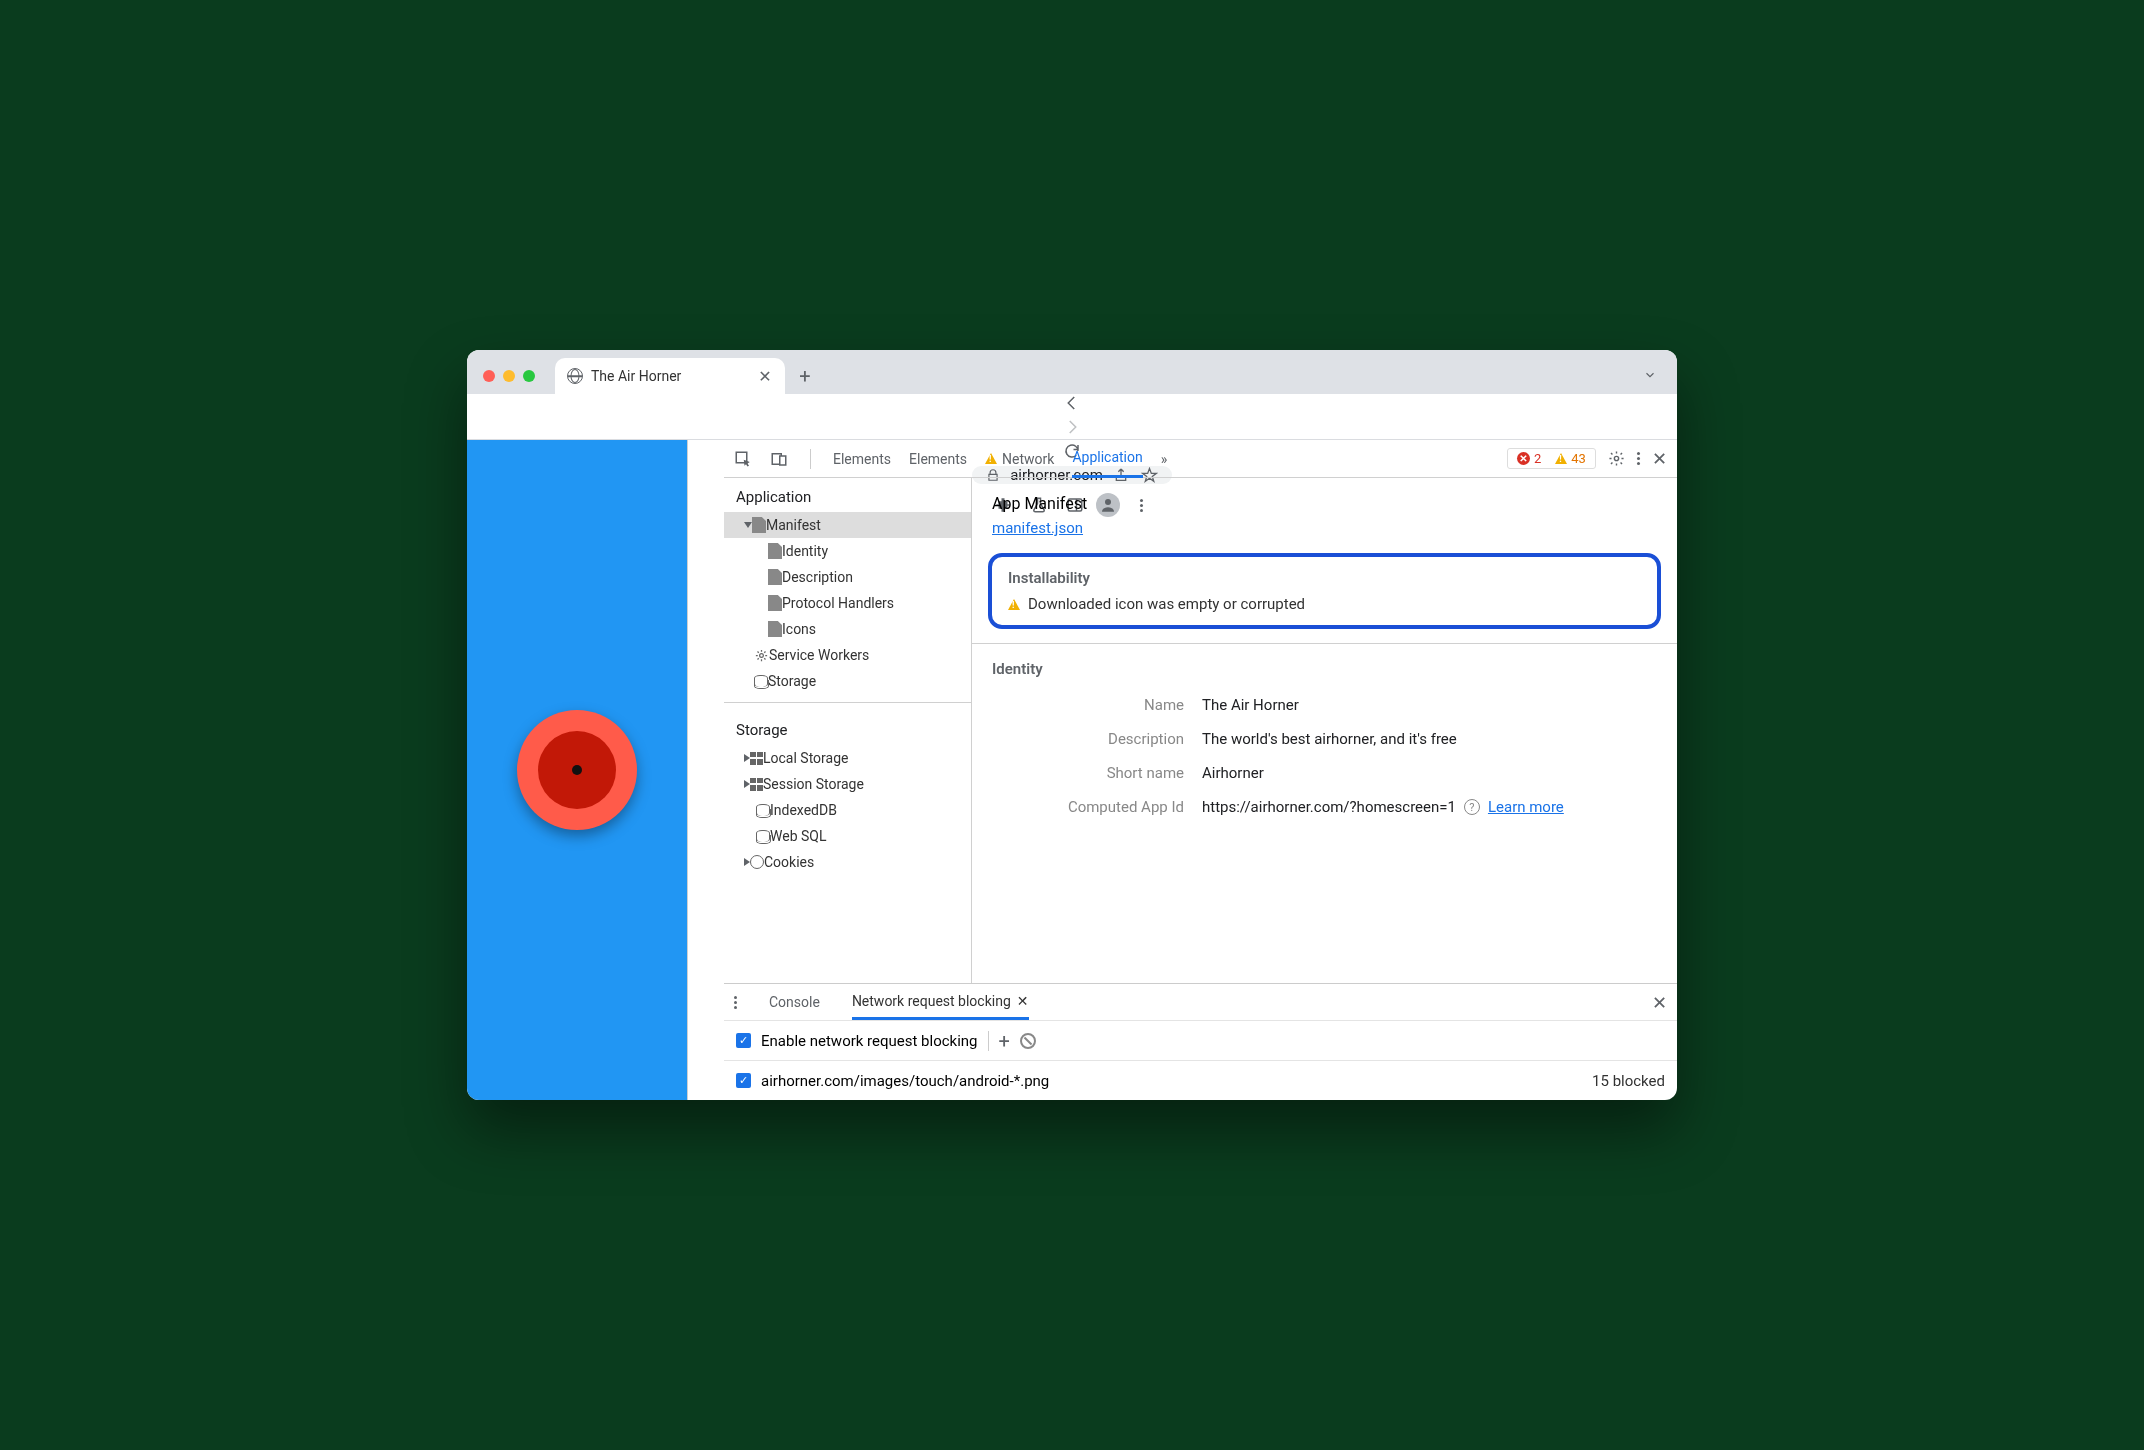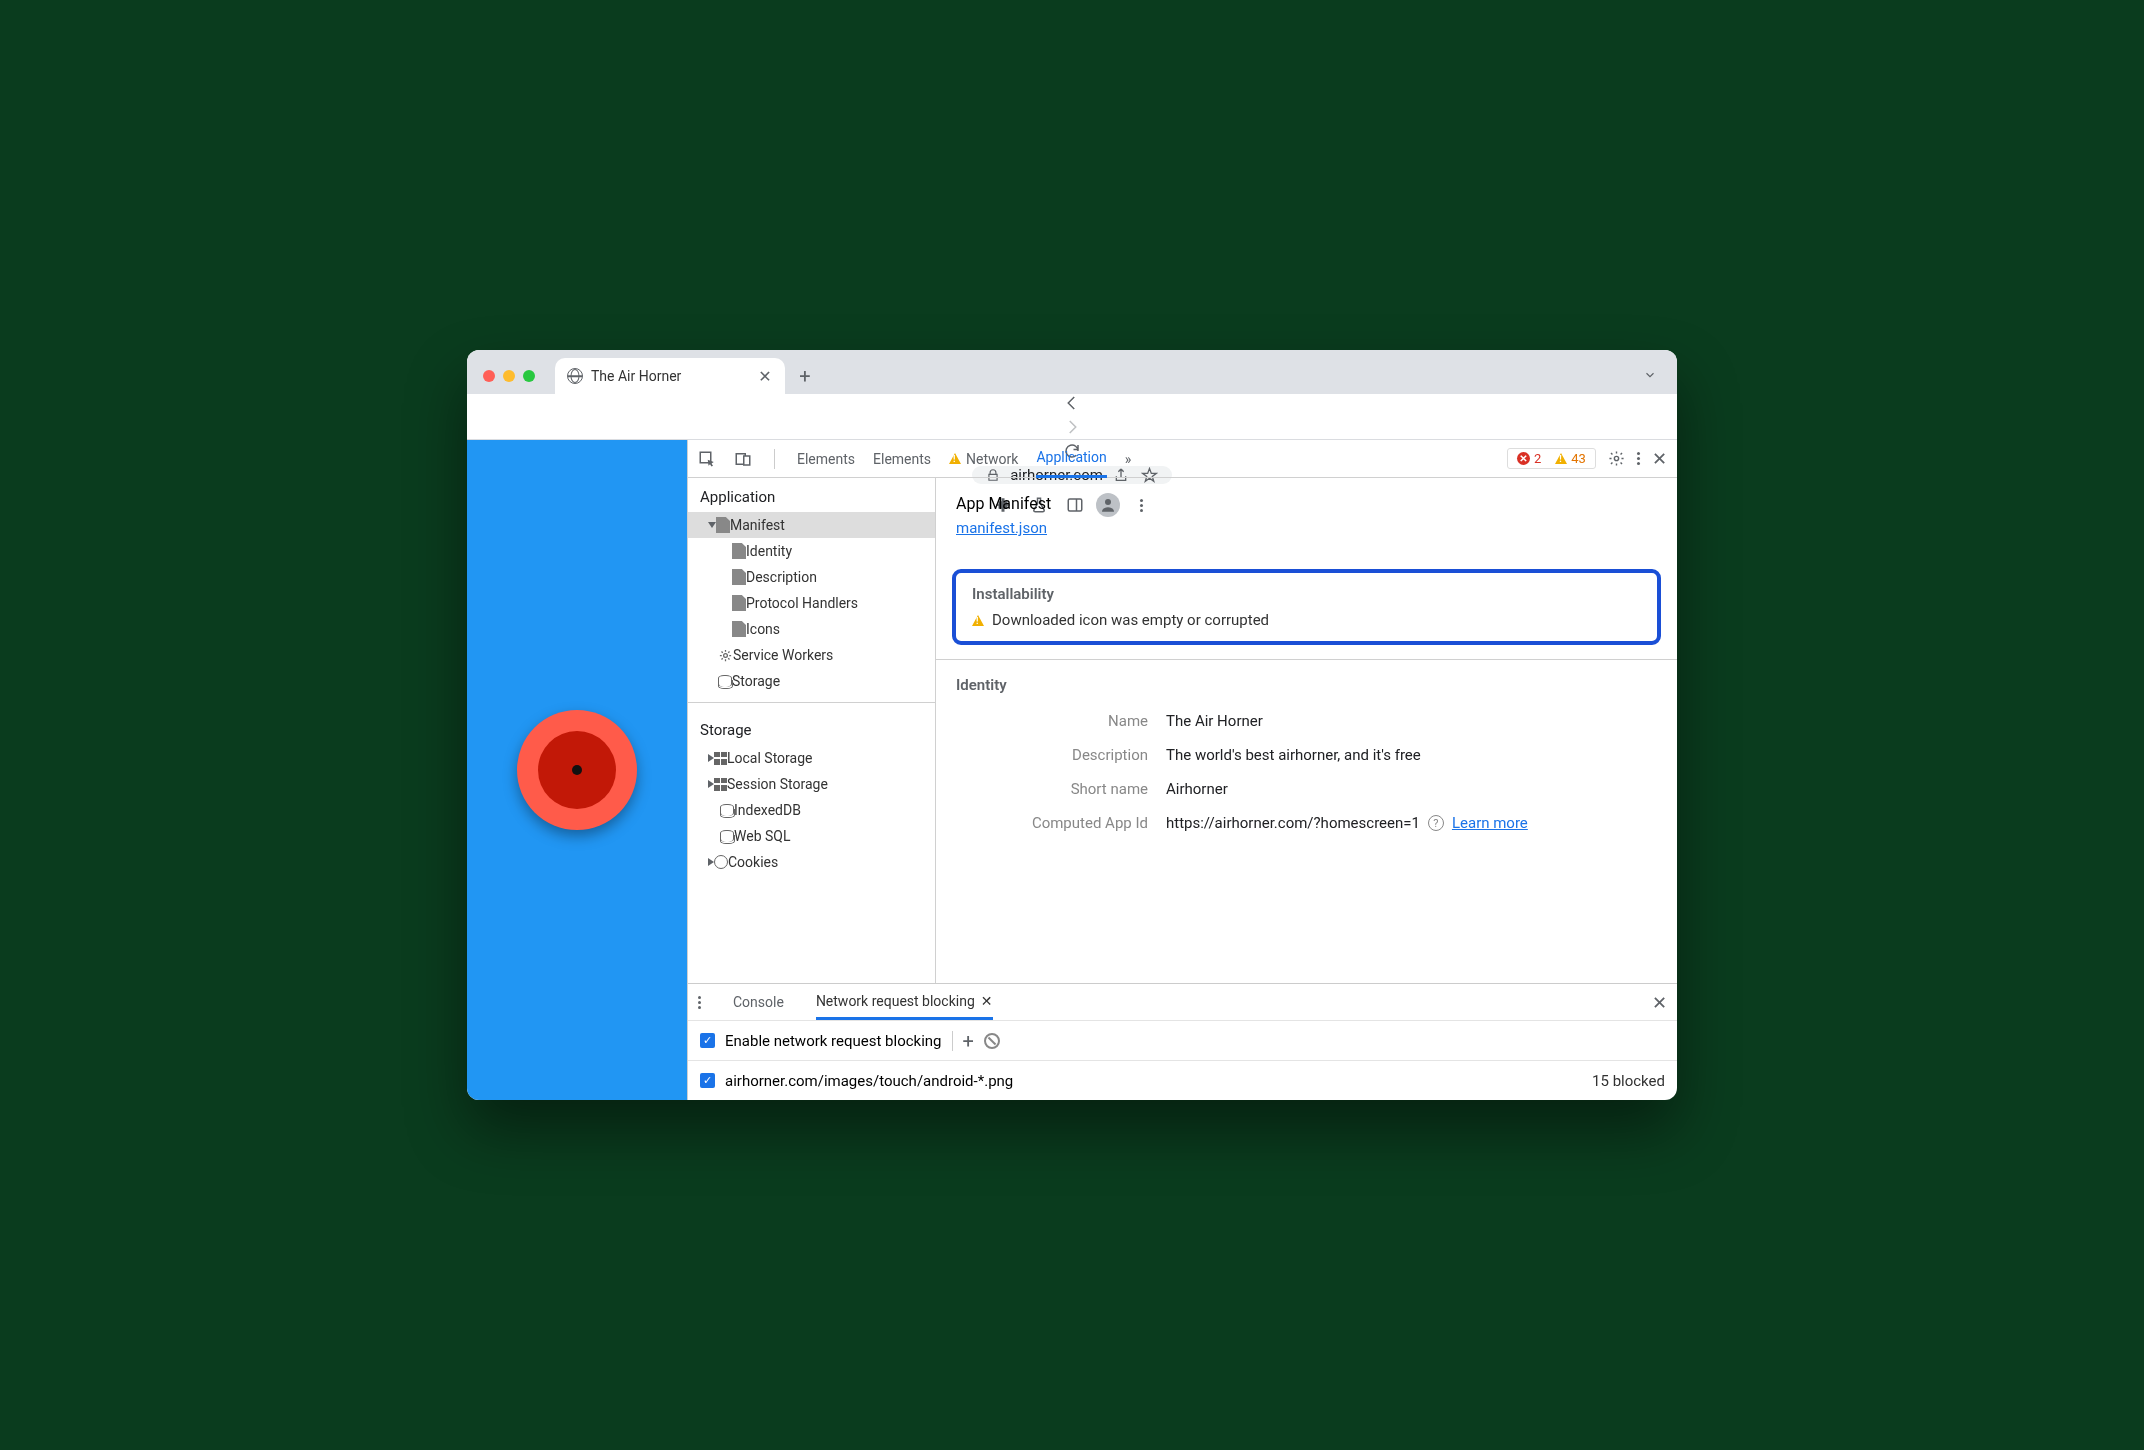--- a/index.html
+++ b/index.html
@@ -26,21 +26,21 @@
   .omni-actions{margin-left:auto;display:flex;gap:12px;color:#5f6368;}
   .right-icons{display:flex;gap:6px;align-items:center;}
   .avatar{width:24px;height:24px;border-radius:50%;background:#bdc1c6;display:flex;align-items:center;justify-content:center;}
   
   .content{display:flex;height:660px;}
   .page{width:220px;background:#2196f3;display:flex;align-items:center;justify-content:center;}
   .horn{width:120px;height:120px;border-radius:50%;background:#ff5b4a;display:flex;align-items:center;justify-content:center;box-shadow:0 6px 14px rgba(0,0,0,.35);}
   .horn-in{width:78px;height:78px;border-radius:50%;background:#c21807;display:flex;align-items:center;justify-content:center;}
   .horn-dot{width:10px;height:10px;border-radius:50%;background:#111;}
   
-  .devtools{flex:1;display:flex;flex-direction:column;border-left:1px solid #cfcfcf;}
+  .devtools{flex:1;display:flex;flex-direction:column;border-left:1px solid #cfcfcf;padding-left:36px;}
   .dt-tabs{height:38px;border-bottom:1px solid #d0d0d0;display:flex;align-items:center;padding:0 10px;gap:18px;font-size:14px;color:#5f6368;}
   .dt-tabs .sep{width:1px;height:20px;background:#ccc;margin:0 4px;}
   .dt-tab{display:flex;align-items:center;gap:5px;}
   .dt-tab.active{color:#1a73e8;border-bottom:3px solid #1a73e8;height:38px;}
   .warn-tri{width:0;height:0;border-left:6px solid transparent;border-right:6px solid transparent;border-bottom:11px solid #f1b001;position:relative;}
   .warn-tri::after{content:"!";position:absolute;left:-2px;top:1px;font-size:9px;font-weight:bold;color:#fff;}
   .dt-right{margin-left:auto;display:flex;align-items:center;gap:12px;}
   .badge{display:flex;align-items:center;gap:4px;font-size:13px;padding:1px 4px;border-radius:3px;}
   .badge-err{color:#d93025;} .badge-warn{color:#e37400;}
   .err-circ{width:13px;height:13px;border-radius:50%;background:#d93025;color:#fff;font-size:10px;display:flex;align-items:center;justify-content:center;font-weight:bold;}
@@ -58,21 +58,21 @@
   .db-ico{width:14px;height:12px;border:1.5px solid #666;border-radius:6px/3px;border-bottom:none;position:relative;}
   .db-ico::after{content:"";position:absolute;left:-1.5px;right:-1.5px;top:4px;height:8px;border:1.5px solid #666;border-radius:0 0 6px 6px/0 0 3px 3px;border-top:none;}
   .grid-ico{width:13px;height:13px;display:grid;grid-template:1fr 1fr/1fr 1fr;gap:1.5px;}
   .grid-ico span{background:#666;}
   .cookie-ico{width:14px;height:14px;border:1.5px solid #666;border-radius:50%;}
   .divider{height:1px;background:#d0d0d0;margin:8px 0;}
   
   .dt-main{flex:1;overflow:auto;font-size:15px;color:#333;}
   .m-head{font-size:16px;padding:16px 20px 6px;color:#000000;}
   .m-link{color:#1a73e8;text-decoration:underline;padding:0 20px 14px;display:inline-block;font-size:15px;}
-  .callout{margin:18px 16px 14px;border:4px solid #1a4fd6;border-radius:9px;padding:12px 16px;}
+  .callout{margin:2px 16px 14px;border:4px solid #1a4fd6;border-radius:14px;padding:12px 16px;}
   .c-title{font-weight:600;color:#5f6368;margin-bottom:8px;}
   .c-row{display:flex;align-items:center;gap:8px;}
   .section{border-top:1px solid #d0d0d0;}
   .s-title{font-weight:600;color:#5f6368;padding:16px 20px 10px;font-size:15px;}
   .kv{display:flex;padding:8px 20px;font-size:15px;}
   .kv .k{width:210px;text-align:right;color:#888;padding-right:18px;}
   .kv .v{color:#202124;display:flex;align-items:center;gap:8px;}
   .help{width:16px;height:16px;border:1.5px solid #888;border-radius:50%;font-size:11px;display:inline-flex;align-items:center;justify-content:center;color:#888;}
   .learn{color:#1a73e8;text-decoration:underline;}
   

